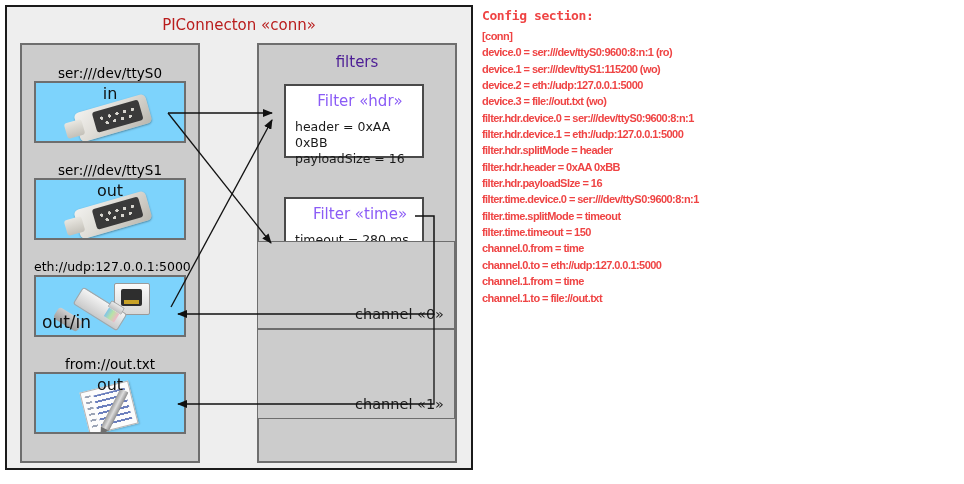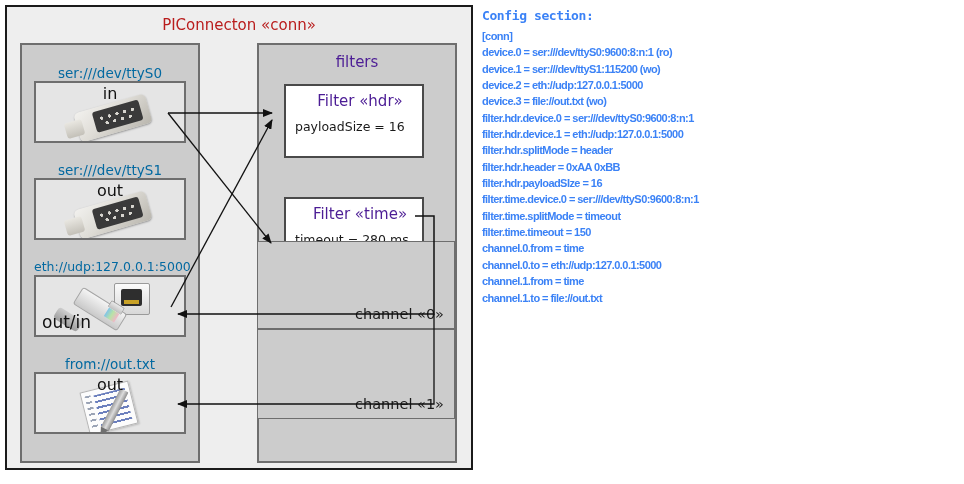--- a/index.html
+++ b/index.html
@@ -29,26 +29,26 @@
     background:#cccccc;border:2px solid #6e6e6e;box-sizing:border-box;
   }
   .panel-title{
     position:absolute;left:0;top:8px;width:100%;text-align:center;
     font-size:15px;color:#4c1d95;
   }
 
   
   .device{position:absolute;left:12px;width:152px;}
   .device-label{
-    text-align:center;font-size:13.5px;color:#0369a1;
+    text-align:center;font-size:13.5px;color:#000000;
     line-height:16px;white-space:nowrap;
   }
   .device-label.small{font-size:12.5px;}
   .device-box{
-    position:relative;width:100%;height:62px;background:#e5e5e5;
+    position:relative;width:100%;height:62px;background:#7dd3fc;
     border:2px solid #6e6e6e;box-sizing:border-box;overflow:hidden;
   }
   .device-dir{
     position:absolute;left:0;top:1px;width:100%;text-align:center;
     font-size:16px;color:#111;z-index:3;
   }
   .device-dir.left{text-align:left;left:6px;width:auto;font-size:17px;margin-top:34px;}
 
   
   .icon-wrap{position:absolute;inset:0;}
@@ -140,21 +140,21 @@
     border-left:4.5px solid transparent;border-right:4.5px solid transparent;
     border-top:9px solid #6f6f6f;
   }
 
   
   .filter-box{
     position:absolute;left:25px;width:140px;background:#ffffff;
     border:2px solid #4a4a4a;box-sizing:border-box;
   }
   .filter-title{
-    text-align:center;font-size:15px;color:#4c1d95;margin-top:6px;padding-left:12px;
+    text-align:center;font-size:15px;color:#8b5cf6;margin-top:6px;padding-left:12px;
   }
   .filter-props{
     margin:9px 0 7px 9px;font-size:12.5px;color:#1a1a1a;line-height:16px;
   }
 
   
   .channel-box{
     position:absolute;background:#cccccc;border:1.5px solid #6e6e6e;
     box-sizing:border-box;
   }
@@ -163,21 +163,21 @@
     white-space:nowrap;
   }
 
   
   #wires{position:absolute;left:0;top:0;width:964px;height:484px;
          pointer-events:none;}
 
   
   .config{
     position:absolute;left:482px;top:8px;width:470px;
-    color:#3b82f6;
+    color:#ef4444;
   }
   .config-heading{
     font-family:"DejaVu Sans Mono","Liberation Mono",monospace;
     font-size:13px;font-weight:bold;letter-spacing:-0.4px;
   }
   .config-body{
     margin-top:5px;
     font-family:Liberation Sans, sans-serif;
     font-size:11px;font-weight:bold;line-height:16.35px;
     white-space:pre;letter-spacing:-0.55px;
@@ -255,20 +255,21 @@
       </div>
 
     </div>
 
     <div class="filters-panel">
       <div class="panel-title">filters</div>
 
       <div class="filter-box" style="top:39px;height:74px;">
         <div class="filter-title">Filter «hdr»</div>
         <div class="filter-props">
+          <div>header = 0xAA 0xBB</div>
           <div>payloadSize = 16</div>
         </div>
       </div>
 
       <div class="filter-box" style="top:152px;height:74px;">
         <div class="filter-title">Filter «time»</div>
         <div class="filter-props">
           <div>timeout = 280 ms</div>
         </div>
       </div>

